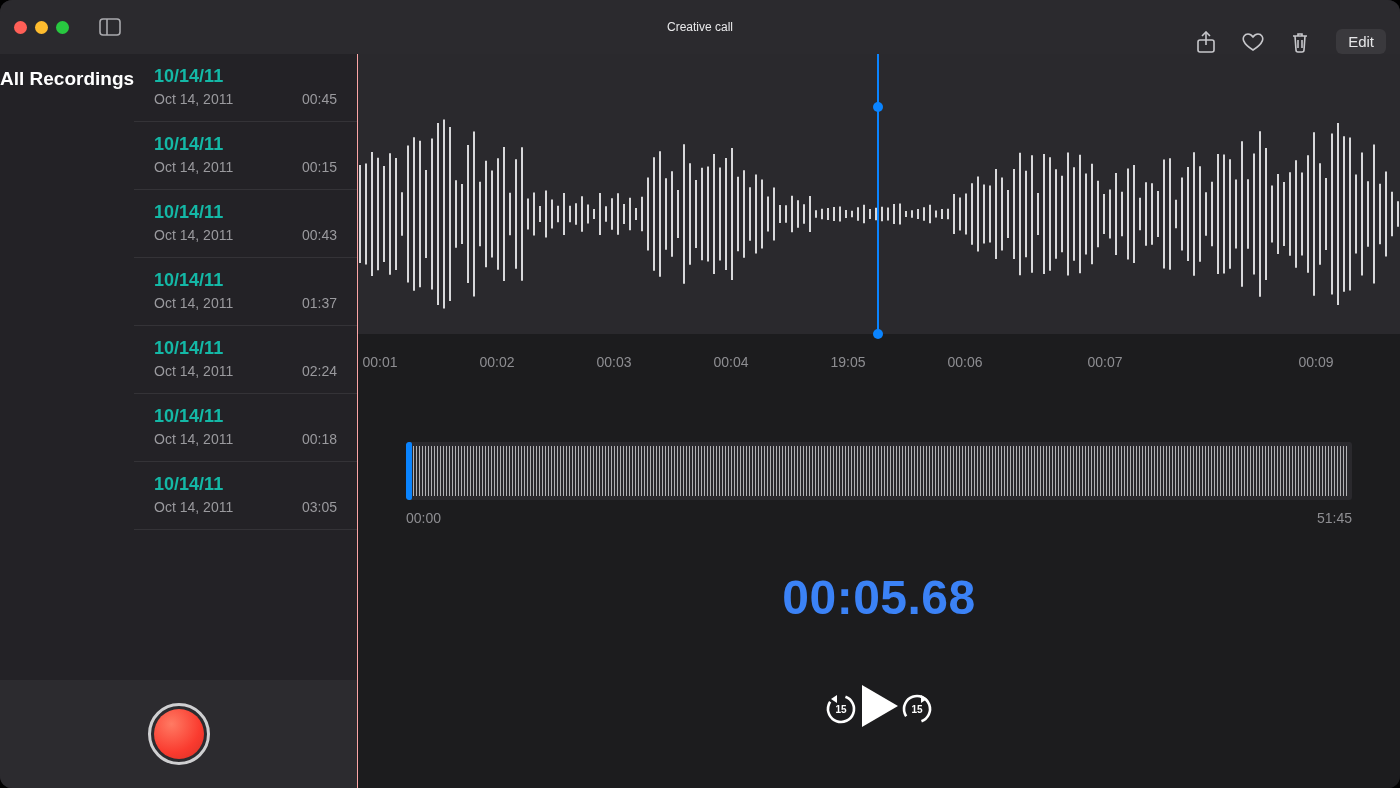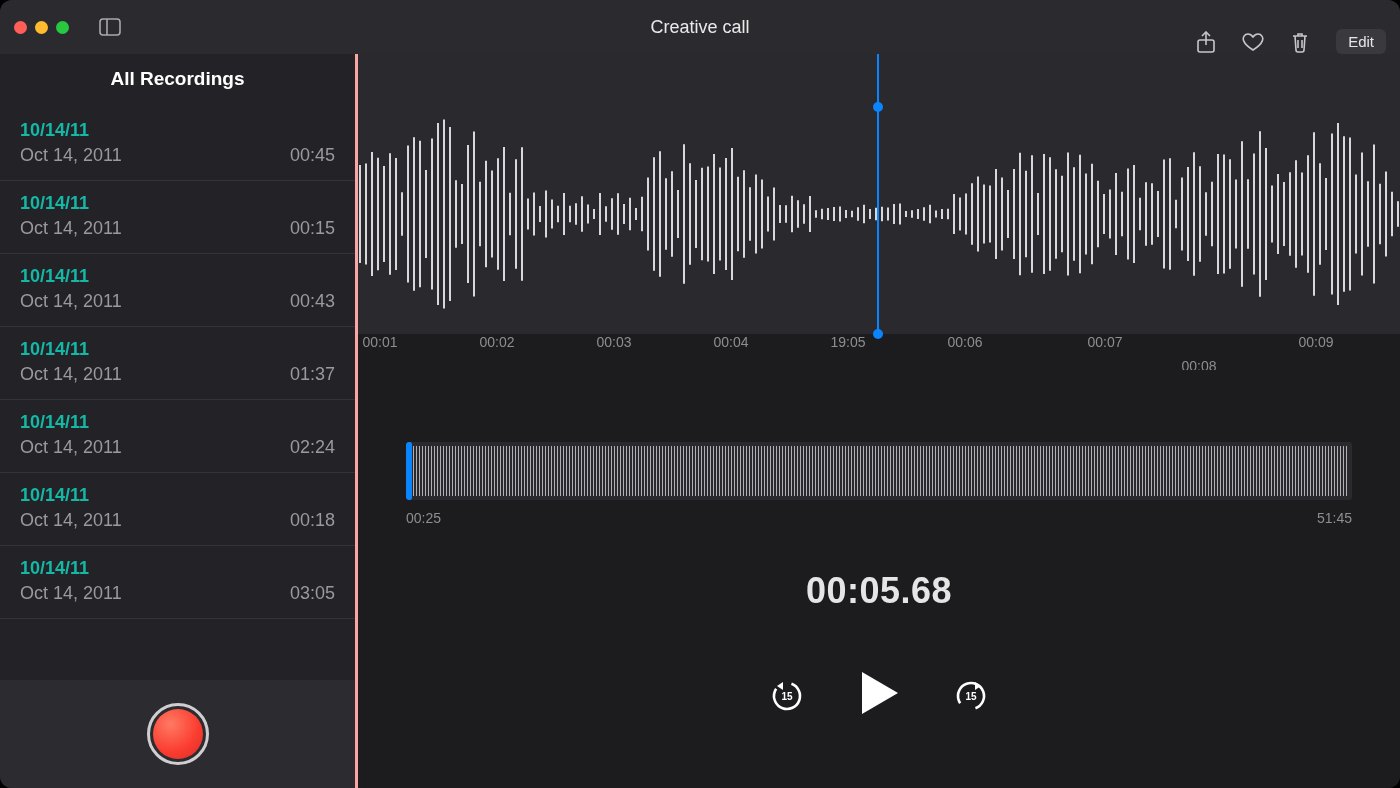--- a/index.html
+++ b/index.html
@@ -12,48 +12,48 @@
   .titlebar {
     height: 54px; background: #2b2a2e; display: flex; align-items: center;
     padding: 0 14px; position: relative; flex: 0 0 auto;
   }
   .traffic { display: flex; gap: 8px; align-items: center; }
   .dot { width: 13px; height: 13px; border-radius: 50%; }
   .dot.red { background: #ff5f57; }
   .dot.yellow { background: #febc2e; }
   .dot.green { background: #28c840; }
   .sidebar-toggle { margin-left: 30px; color: #a9a9ad; display: flex; }
-  .title { position: absolute; left: 0; right: 0; text-align: center; color: #e9e9eb; font-size: 18px; font-weight: 500; pointer-events: none; }
+  .title { position: absolute; left: 0; right: 0; text-align: center; color: #e9e9eb; font-size: 12px; font-weight: 500; pointer-events: none; }
   .titlebar-right { margin-left: auto; display: flex; align-items: center; gap: 26px; color: #c7c7cb; margin-top: 29px; }
   .titlebar-right .icon { cursor: pointer; display: flex; }
   .edit-btn { background: #3a393d; color: #e6e6e8; border-radius: 6px; padding: 4px 12px; font-size: 15px; cursor: pointer; }
   
   .body { flex: 1; display: flex; min-height: 0; }
   
   .sidebar {
-    width: 358px; background: #232226; display: flex; flex-direction: column;
-    border-right: 3px solid #fca5a5; position: relative;
+    width: 358px; background: #232226; display: flex; flex-direction: row;
+    border-right: 1px solid #fca5a5; position: relative;
   }
   .sidebar-header { text-align: center; color: #fff; font-size: 19px; font-weight: 700; padding: 14px 0 18px; }
   .search-wrap { padding: 0 18px 14px; }
   .search {
     display: flex; align-items: center; gap: 8px; background: #39383c;
     border-radius: 7px; padding: 7px 10px; color: #8e8e92;
   }
   .search input {
     background: transparent; border: none; outline: none; color: #e6e6e8;
     font-size: 16px; flex: 1;
   }
   .search input::placeholder { color: #8e8e92; }
   .list { flex: 1; overflow: hidden; }
   .row {
     padding: 12px 20px 14px; border-bottom: 1px solid #343337; cursor: pointer;
   }
   .row-title { color: #14b8a6; font-size: 18px; font-weight: 700; margin-bottom: 4px; }
-  .row-sub { display: flex; justify-content: space-between; color: #9a9a9e; font-size: 18px; }
+  .row-sub { display: flex; justify-content: space-between; color: #9a9a9e; font-size: 14px; }
   .record-wrap {
     position: absolute; bottom: 0; left: 0; right: 0; height: 108px;
     background: #2c2b2f; display: flex; align-items: center; justify-content: center;
   }
   .record-btn {
     width: 62px; height: 62px; border-radius: 50%; border: 3px solid #cfcfd1;
     display: flex; align-items: center; justify-content: center; cursor: pointer;
   }
   .record-inner {
     width: 50px; height: 50px; border-radius: 50%;
@@ -67,43 +67,43 @@
     position: absolute; top: 0; bottom: 0; width: 2px; background: #0a84ff;
   }
   .playhead::before, .playhead::after {
     content: ""; position: absolute; left: 50%; transform: translateX(-50%);
     width: 10px; height: 10px; background: #0a84ff; border-radius: 50%;
   }
   .playhead::before { top: 48px; }
   .playhead::after { bottom: -5px; }
   .ruler {
     height: 36px; display: flex; align-items: flex-start; color: #8e8e92;
-    font-size: 14px; padding-top: 0; position: relative; overflow: hidden;
+    font-size: 14px; padding-top: 20px; position: relative; overflow: hidden;
   }
   .tick { position: absolute; transform: translateX(-50%); }
   .overview-wrap { padding: 72px 48px 0; }
   .overview {
     position: relative; height: 58px; background: #2a292d; border-radius: 3px;
     overflow: hidden;
   }
   .overview-stripes {
     position: absolute; inset: 4px 4px;
     background: repeating-linear-gradient(90deg, #c9c9cc 0 1px, transparent 1px 3px);
     opacity: 0.85;
   }
   .overview-cursor {
     position: absolute; top: 0; bottom: 0; width: 6px; background: #0a84ff;
     border-radius: 2px; left: 0px;
   }
   .overview-labels {
     display: flex; justify-content: space-between; color: #8e8e92; font-size: 14px;
     margin-top: 10px;
   }
-  .time-display { text-align: center; color: #e5e5e5; font-size: 36px; font-weight: 600; font-variant-numeric: tabular-nums; margin-top: 44px; letter-spacing: 0.5px;}
-  .controls { display: flex; align-items: center; justify-content: center; gap: 54px; margin-top: 58px; color: #fff; }
+  .time-display { text-align: center; color: #3b82f6; font-size: 48px; font-weight: 600; font-variant-numeric: tabular-nums; margin-top: 44px; letter-spacing: 0.5px;}
+  .controls { display: flex; align-items: center; justify-content: center; margin-top: 58px; color: #fff; }
   .skip { position: relative; width: 34px; height: 34px; cursor: pointer; display:flex; align-items:center; justify-content:center;}
   .play { cursor: pointer; }
 </style>
 </head>
 <body>
 
 <div class="window">
 
   <div class="titlebar">
     <div class="traffic">
@@ -396,21 +396,21 @@
           <span class="tick" style="left: 841px; margin-top: 24px;">00:08</span>
           <span class="tick" style="left: 958px;">00:09</span>
         </div>
 
       <div class="overview-wrap">
         <div class="overview">
           <div class="overview-stripes"></div>
           <div class="overview-cursor"></div>
         </div>
         <div class="overview-labels">
-          <span>00:25</span>
+          <span>00:00</span>
           <span>51:45</span>
         </div>
       </div>
 
       <div class="time-display">00:05.68</div>
 
       <div class="controls">
         <div class="skip">
           <svg width="34" height="34" viewBox="0 0 34 34">
             <circle cx="17" cy="18" r="13" fill="none" stroke="#fff" stroke-width="2.6" stroke-dasharray="64 100" transform="rotate(-70 17 18)"></circle>

